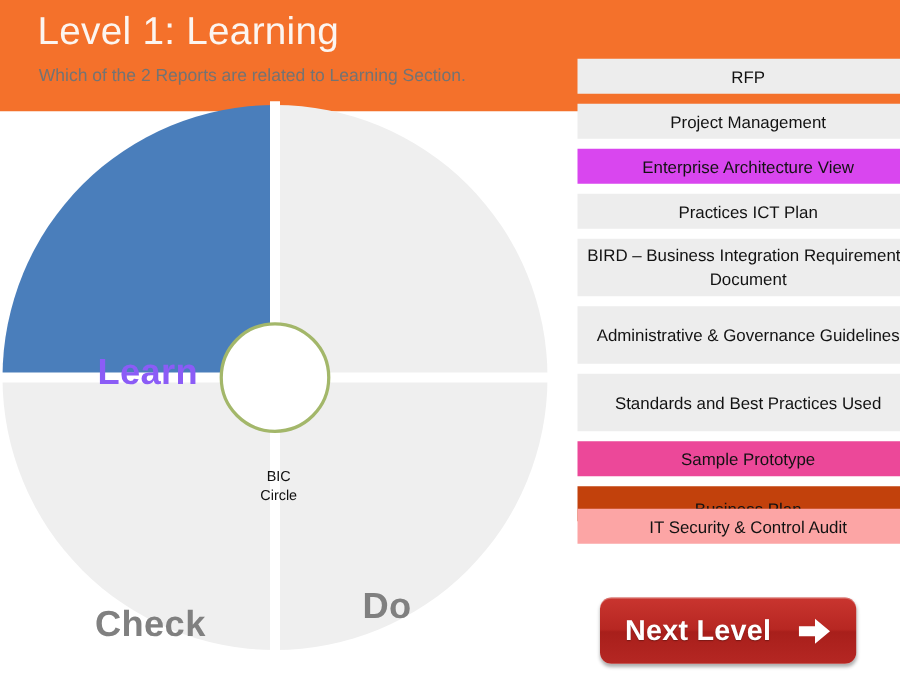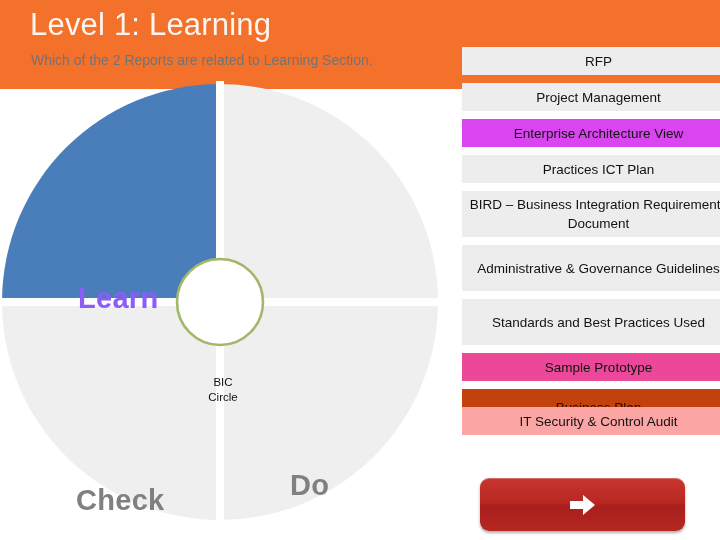--- a/index.html
+++ b/index.html
@@ -230,18 +230,19 @@
       </div>
       <div class="report-item one-line" style="top: 342px; background: #c2410c; align-items: flex-end;">
         <span>Business Plan</span>
       </div>
       <div class="report-item one-line" style="top: 360px; background: #fca5a5; align-items: center;">
         <span>IT Security &amp; Control Audit</span>
       </div>
     </div>
 
   <div id="next-level-button">
+    <span id="next-level-label">Next Level</span>
     <svg id="next-level-arrow-icon" viewBox="0 0 26 22" aria-hidden="true">
       <path d="M 0 7 L 13 7 L 13 1 L 25 11 L 13 21 L 13 15 L 0 15 Z" fill="#FFFFFF"></path>
     </svg>
   </div>
 
 </div>
 
 </body></html>

